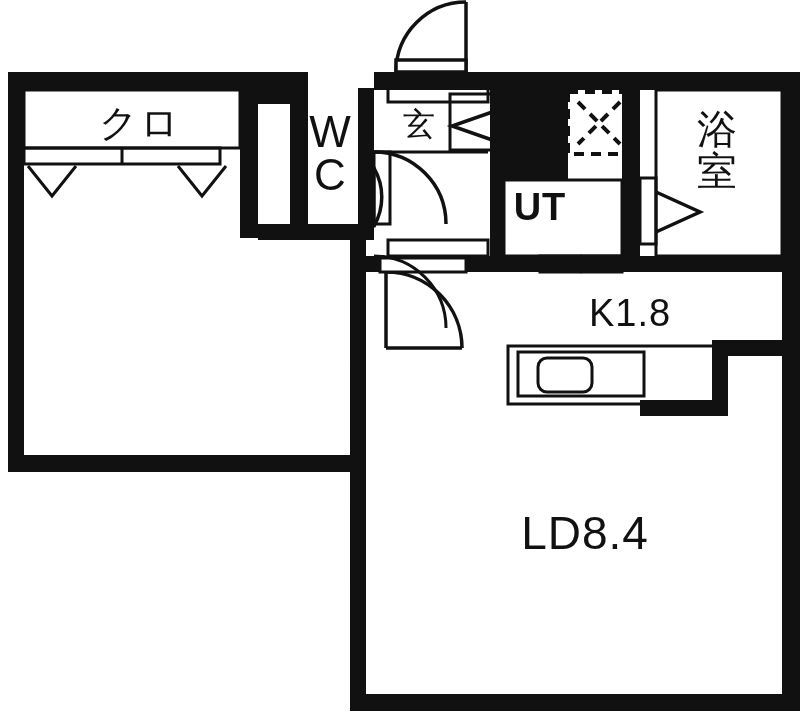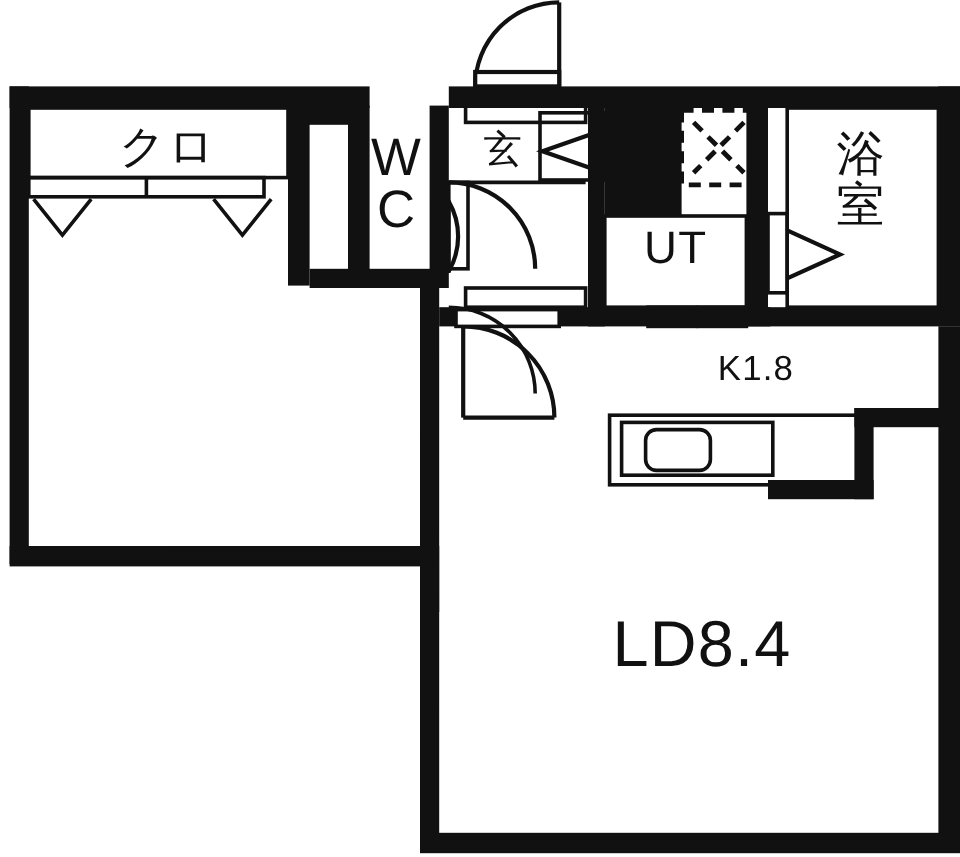--- a/index.html
+++ b/index.html
@@ -35,22 +35,22 @@
     white-space: pre;
     text-align: center;
     user-select: none;
   }
   .lbl-kuro   { font-size: 38px; letter-spacing: 2px; }
   .lbl-wc     { font-size: 44px; line-height: 0.98; }
   .lbl-gen    { font-size: 32px; }
   .lbl-ut     { font-size: 38px; letter-spacing: 1px; }
   .lbl-yoku   { font-size: 40px; line-height: 1.05; }
   .lbl-you6   { font-size: 46px; letter-spacing: 1px; }
-  .lbl-k18    { font-size: 29px; letter-spacing: 1px; }
-  .lbl-ld84   { font-size: 54px; letter-spacing: 1px; }
+  .lbl-k18    { font-size: 38px; letter-spacing: 1px; }
+  .lbl-ld84   { font-size: 46px; letter-spacing: 1px; }
 </style>
 </head>
 <body>
 
 <div id="plan-root">
 
   <svg id="plan-svg" viewBox="0 0 800 714" xmlns="http://www.w3.org/2000/svg">
 
     <g fill="#111111" stroke="none">
 
@@ -172,21 +172,21 @@
 
   </svg>
 
   <div class="room-label lbl-kuro" style="left:80px; top:104px; width:120px;">クロ</div>
 
   <div class="room-label lbl-wc" style="left:300px; top:110px; width:60px;">W
 C</div>
 
   <div class="room-label lbl-gen" style="left:396px; top:108px; width:46px;">玄</div>
 
-  <div class="room-label lbl-ut" style="left:518px; top:188px; width:90px;">UT</div>
+  <div class="room-label lbl-ut" style="left:495px; top:188px; width:90px;font-weight:bold;">UT</div>
 
   <div class="room-label lbl-yoku" style="left:688px; top:108px; width:58px;">浴
 室</div>
 
 
   <div class="room-label lbl-k18" style="left:560px; top:294px; width:140px;">K1.8</div>
 
   <div class="room-label lbl-ld84" style="left:490px; top:510px; width:190px;">LD8.4</div>
 
 </div>

